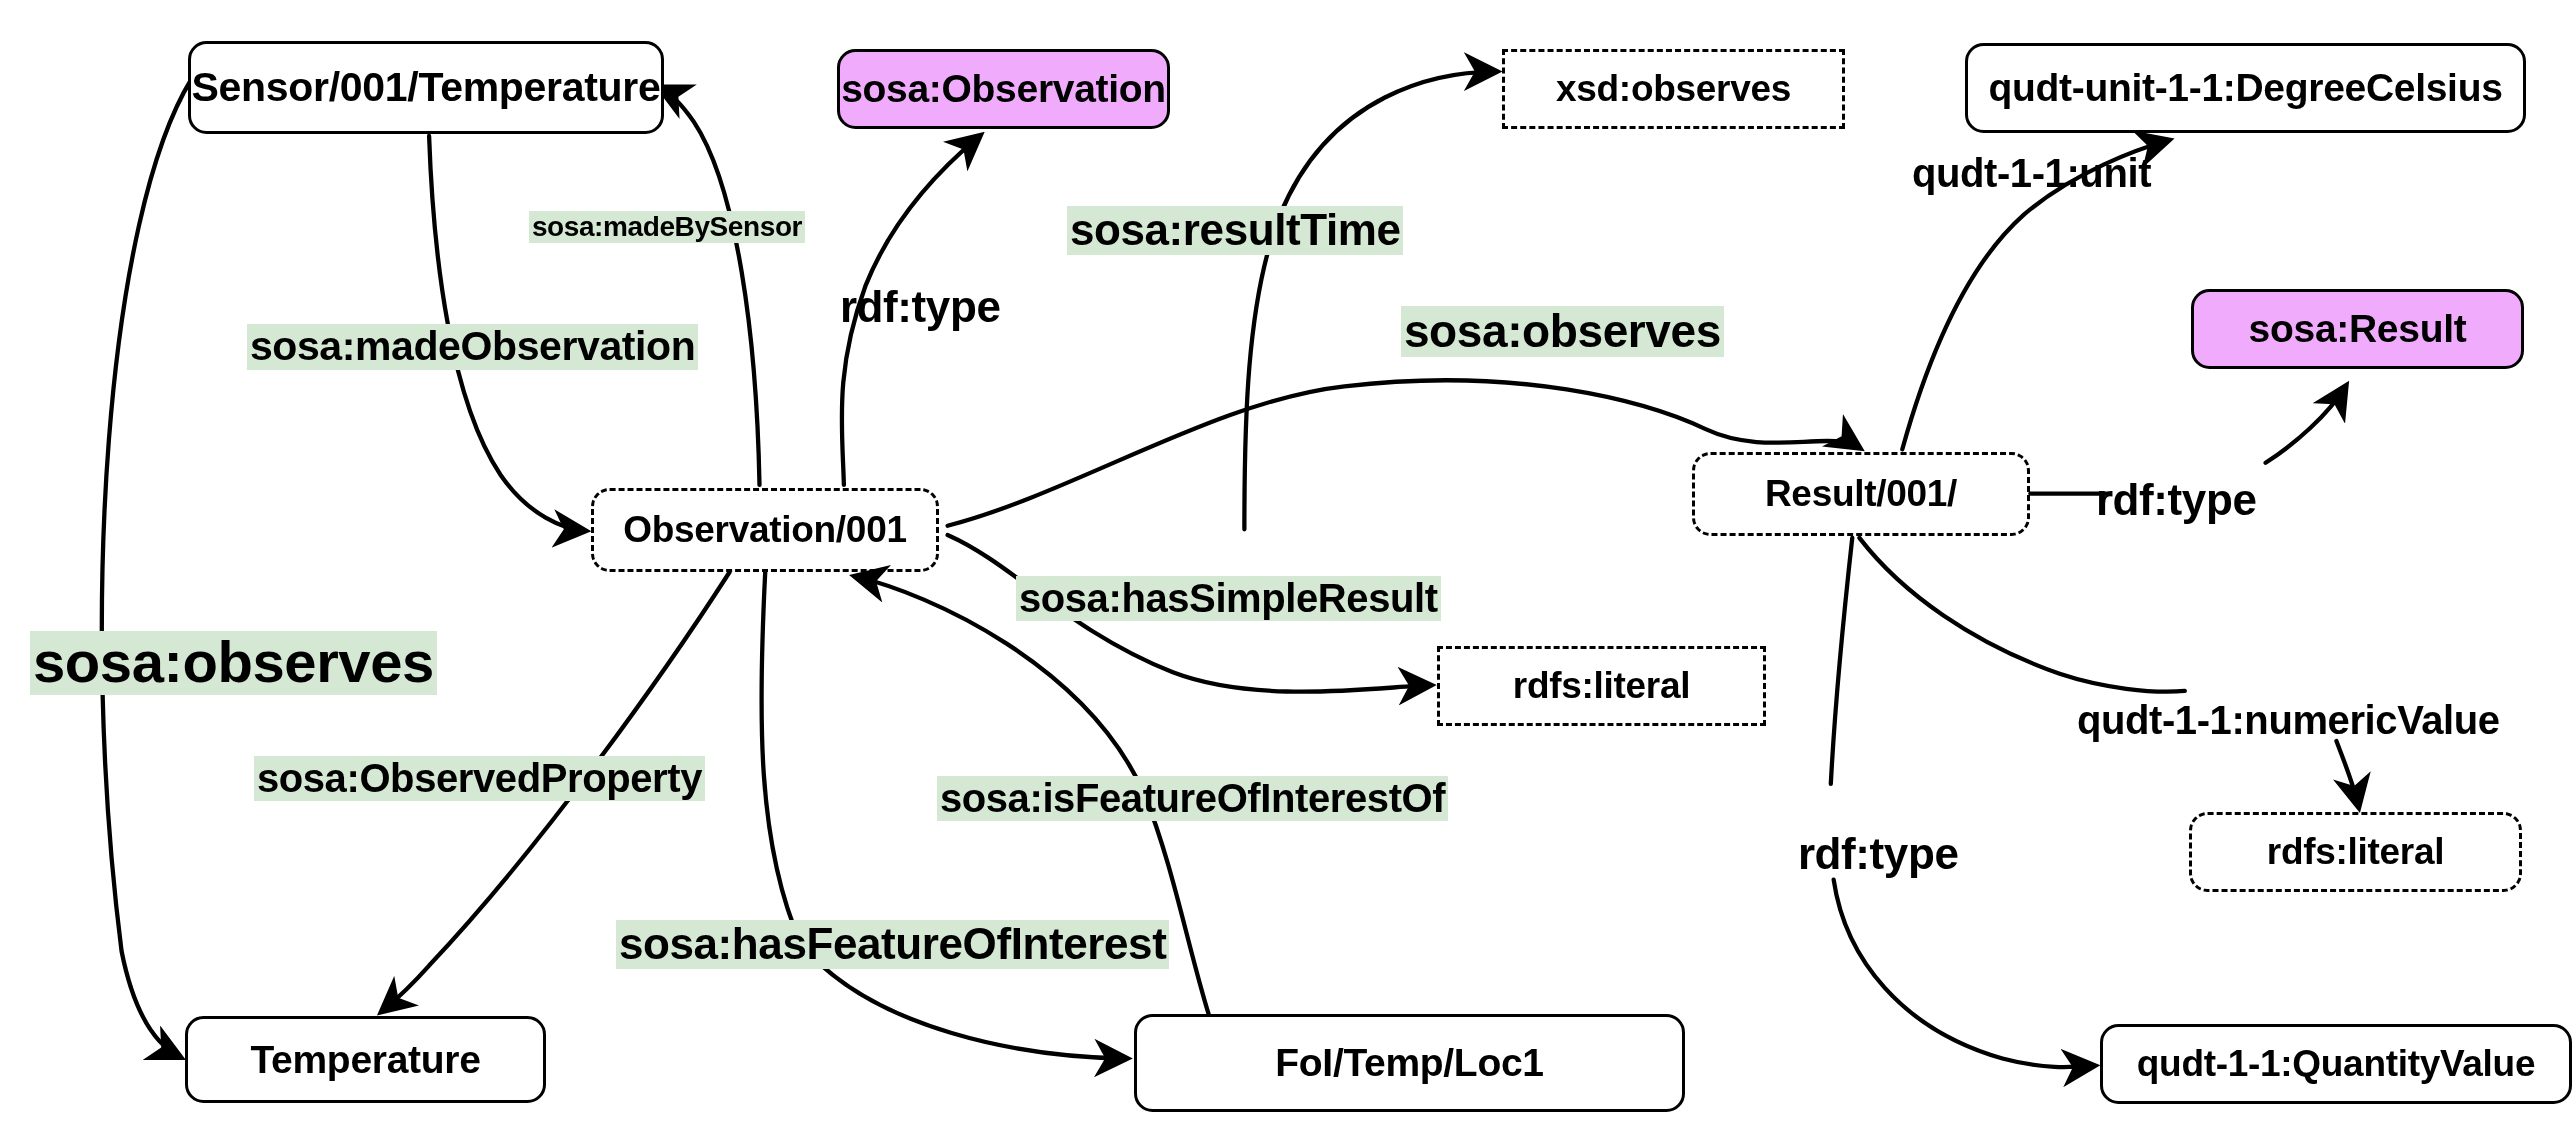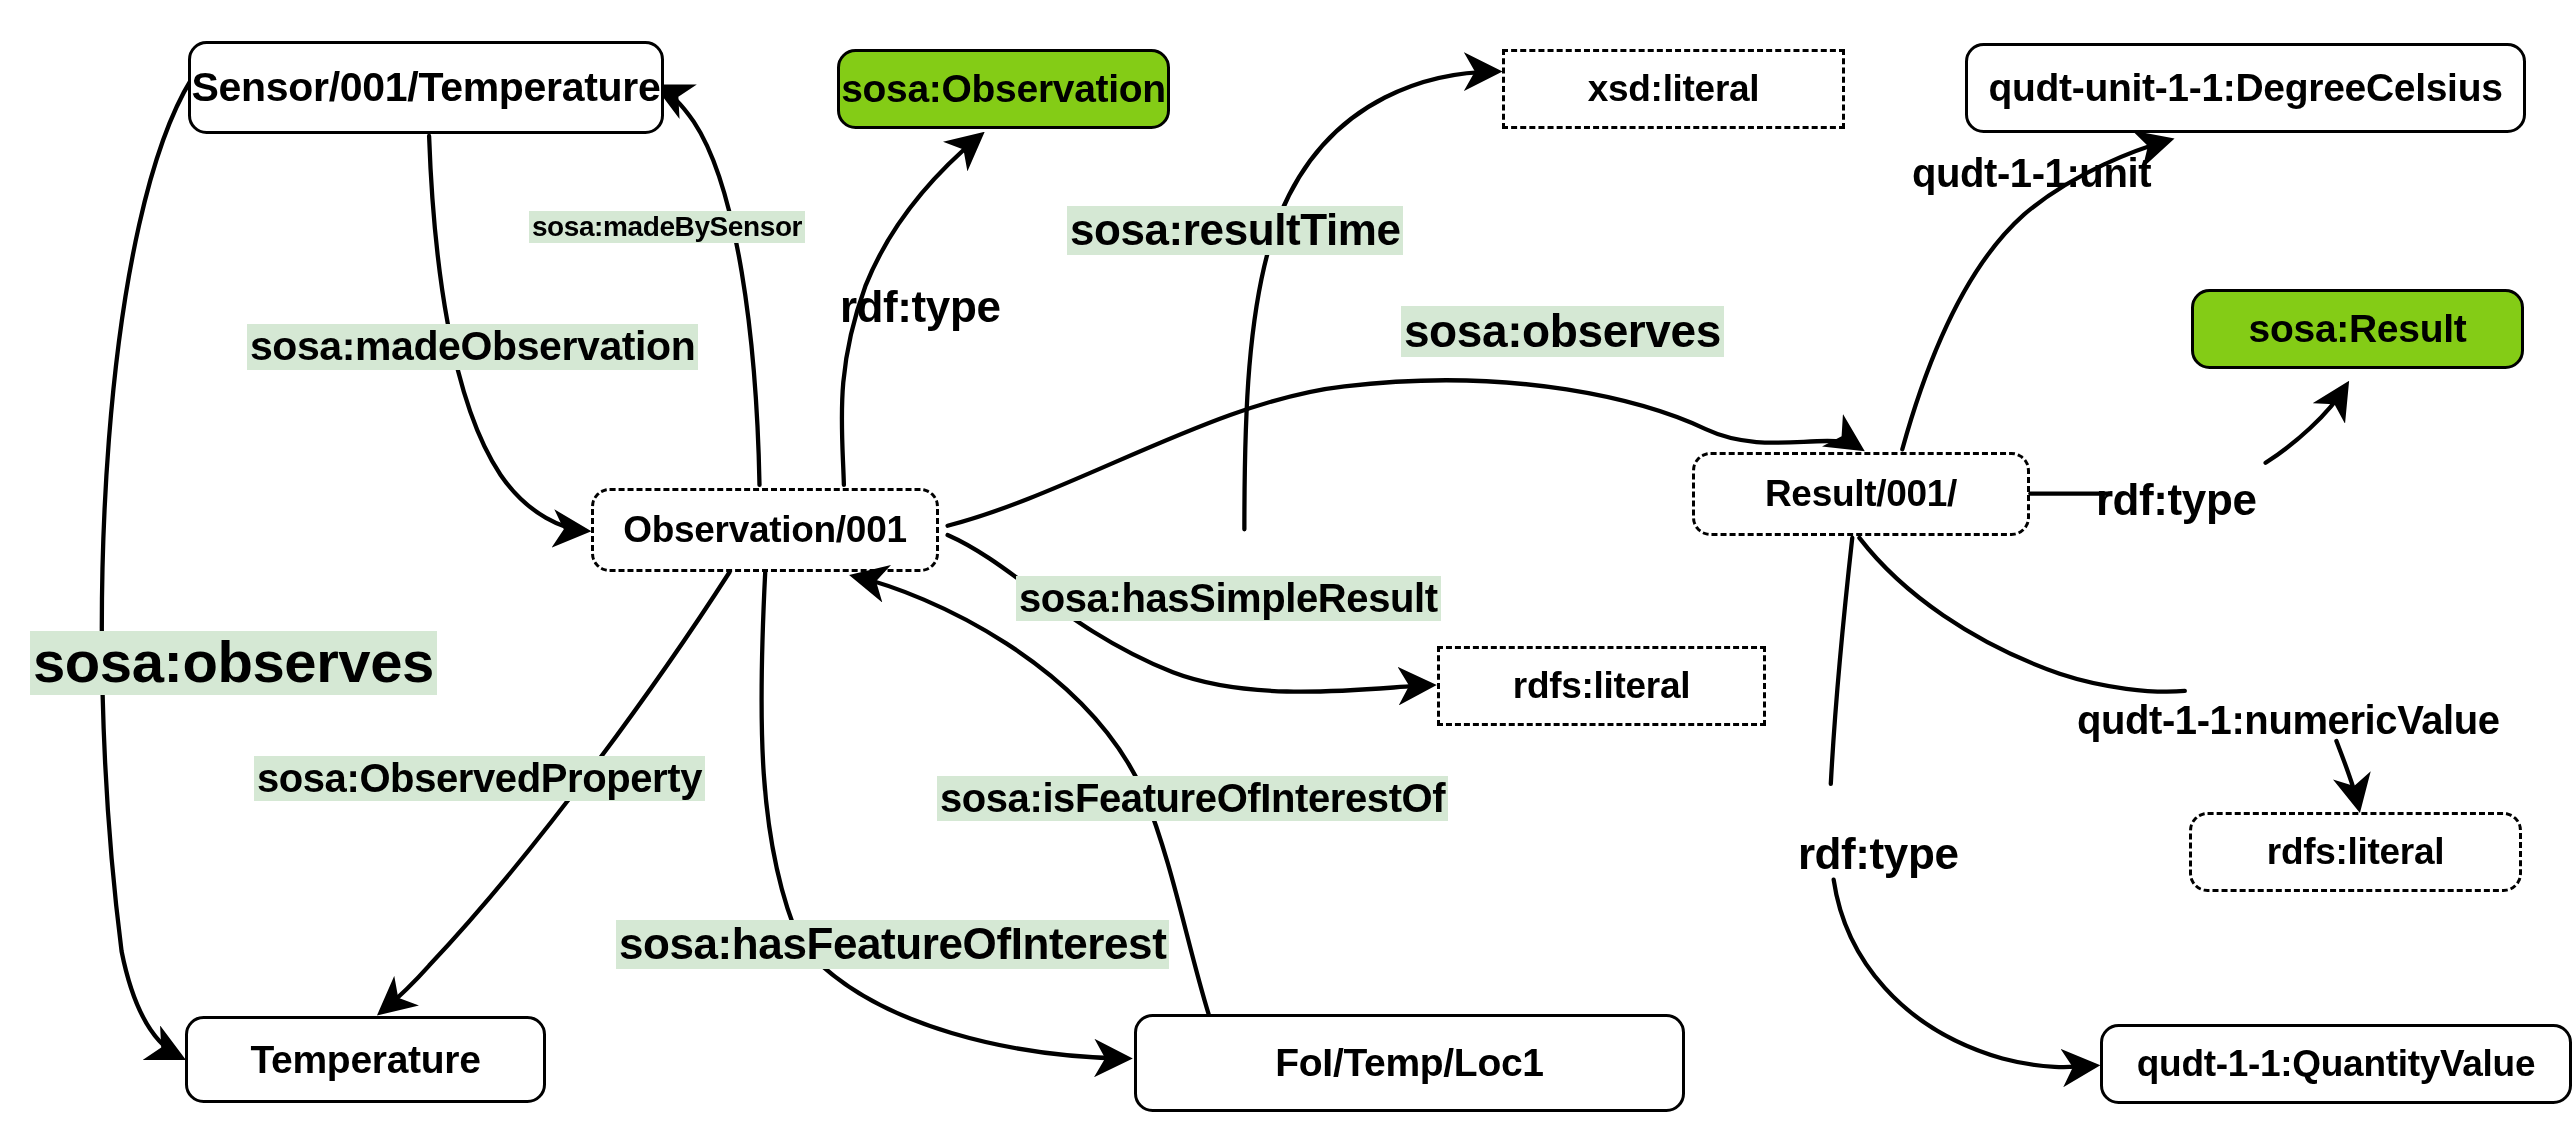--- a/index.html
+++ b/index.html
@@ -45,21 +45,21 @@
     border: 3.6px dashed #000000;
     border-radius: 18.6px;
     background: transparent;
   }
   .node.dashed-square {
     border: 3.6px dashed #000000;
     border-radius: 0;
     background: transparent;
   }
   .node.class-node {
-    background: #84cc16;
+    background: #f0abfc;
     border: 3.6px solid #000000;
     border-radius: 18.6px;
   }
   
   .edge-label {
     position: absolute;
     color: #000000;
     font-weight: bold;
     white-space: nowrap;
     letter-spacing: -0.4px;
@@ -119,21 +119,21 @@
       <path d="M 2590 752 C 2578 860, 2565 1000, 2560 1096"></path>
       <path d="M 2564 1230 C 2580 1340, 2660 1440, 2800 1480 C 2860 1496, 2900 1492, 2928 1490" marker-end="url(#arrow)"></path>
 
     </g>
   </svg>
 
   <div class="node solid" style="left:188px; top:41px; width:476px; height:93px; font-size:41px;">Sensor/001/Temperature</div>
 
   <div class="node class-node" style="left:837px; top:49px; width:333px; height:80px; font-size:39px;">sosa:Observation</div>
 
-  <div class="node dashed-square" style="left:1502px; top:49px; width:343px; height:80px; font-size:37px;">xsd:literal</div>
+  <div class="node dashed-square" style="left:1502px; top:49px; width:343px; height:80px; font-size:37px;">xsd:observes</div>
 
   <div class="node solid" style="left:1965px; top:43px; width:561px; height:90px; font-size:39px;">qudt-unit-1-1:DegreeCelsius</div>
 
   <div class="node class-node" style="left:2191px; top:289px; width:333px; height:80px; font-size:39px;">sosa:Result</div>
 
   <div class="node dashed-round" style="left:591px; top:488px; width:348px; height:84px; font-size:37px;">Observation/001</div>
 
   <div class="node dashed-round" style="left:1692px; top:452px; width:338px; height:84px; font-size:37px;">Result/001/</div>
 
   <div class="node dashed-square" style="left:1437px; top:646px; width:329px; height:80px; font-size:37px;">rdfs:literal</div>

